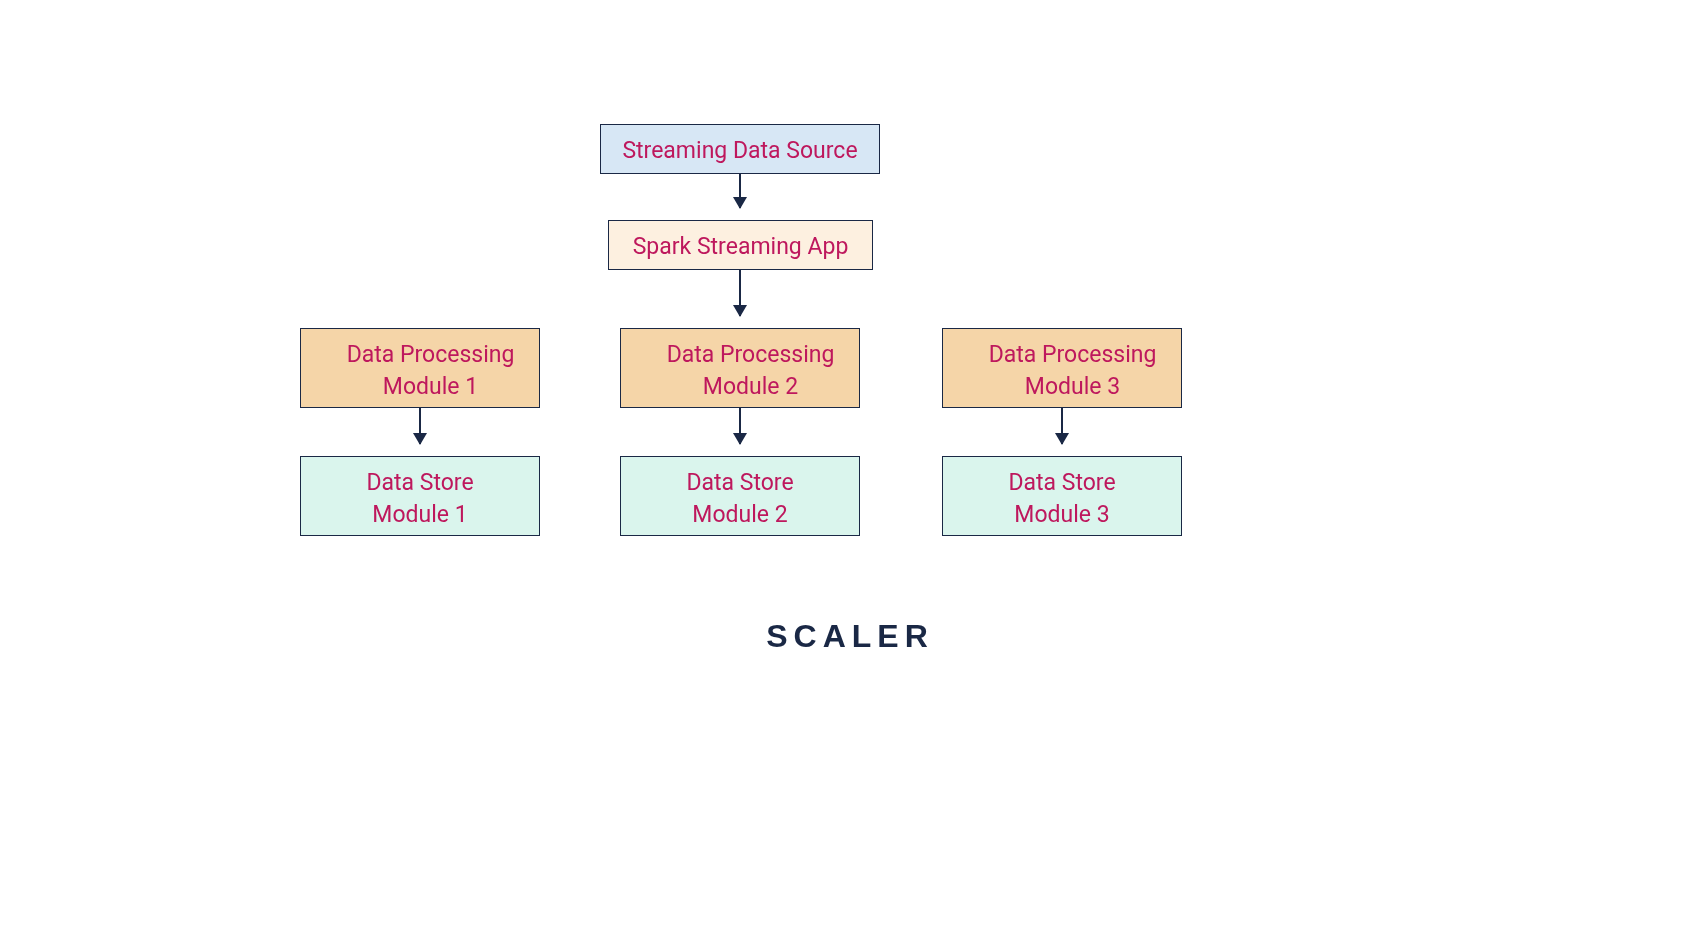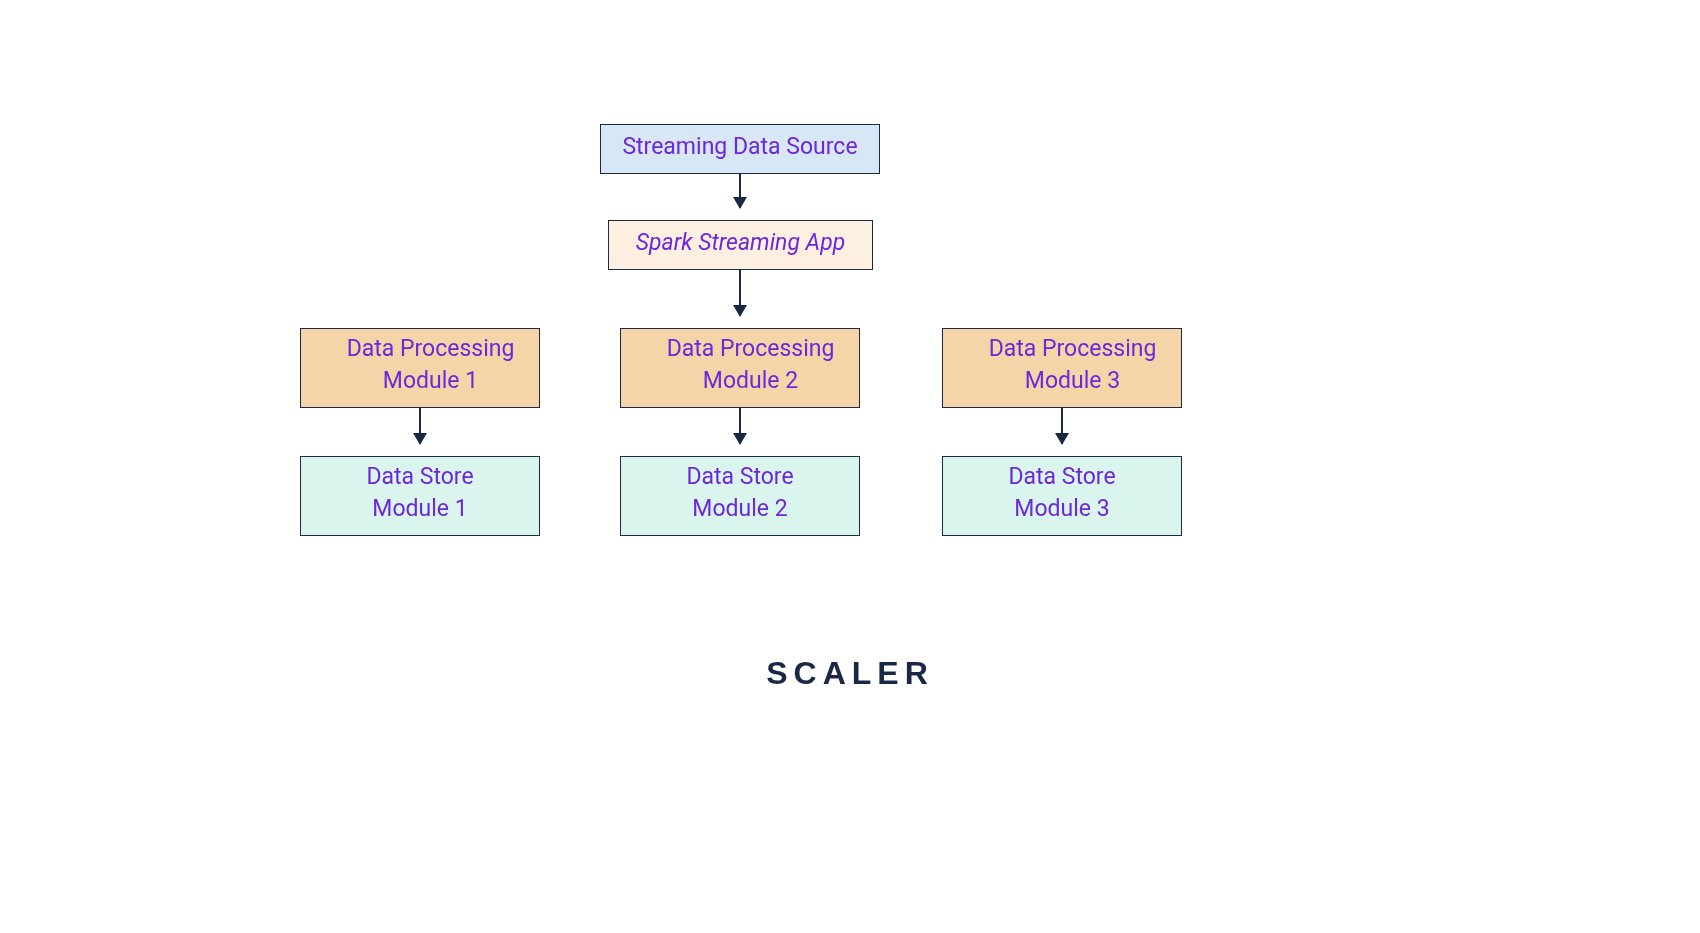--- a/index.html
+++ b/index.html
@@ -16,25 +16,25 @@
     }
     .diagram-container {
       position: relative;
       width: 100%;
       height: 100%;
     }
     .box {
       position: absolute;
       border: 1.5px solid #1a2845;
       display: flex;
-      align-items: flex-end;
+      align-items: flex-start;
       justify-content: center;
       text-align: center;
       font-size: 23px;
-      color: #6d28d9;
+      color: #be185d;
       line-height: 1.4;
       padding: 10px 20px;
     }
     .box-blue {
       background-color: #d7e7f5;
     }
     .box-cream {
       background-color: #fdf0e0;
     }
     .box-orange {
@@ -87,21 +87,21 @@
 <body>
 
 <div class="diagram-container">
 
   <div class="box box-blue" style="left: 600px; top: 124px; width: 280px; height: 50px;">
     <span>Streaming Data Source</span>
   </div>
 
   <div class="arrow" style="left: 739px; top: 174px; height: 34px;"></div>
 
-  <div class="box box-cream" style="left: 608px; top: 220px; width: 265px; height: 50px; font-style: italic;">
+  <div class="box box-cream" style="left: 608px; top: 220px; width: 265px; height: 50px;">
     <span>Spark Streaming App</span>
   </div>
 
   <div class="arrow" style="left: 739px; top: 270px; height: 46px;"></div>
 
   <div class="box box-orange" style="left: 300px; top: 328px; width: 240px; height: 80px; white-space: pre-line;">
     <span>Data Processing
 Module 1</span>
   </div>
 
@@ -129,17 +129,17 @@
   <div class="box box-mint" style="left: 620px; top: 456px; width: 240px; height: 80px; white-space: pre-line;">
     <span>Data Store
 Module 2</span>
   </div>
 
   <div class="box box-mint" style="left: 942px; top: 456px; width: 240px; height: 80px; white-space: pre-line;">
     <span>Data Store
 Module 3</span>
   </div>
 
-  <div class="logo" style="top: 618px; margin-top: 37px;">
+  <div class="logo" style="top: 618px;">
     <div class="logo-scaler">SCALER</div>
   </div>
 
 </div>
 
 </body></html>

